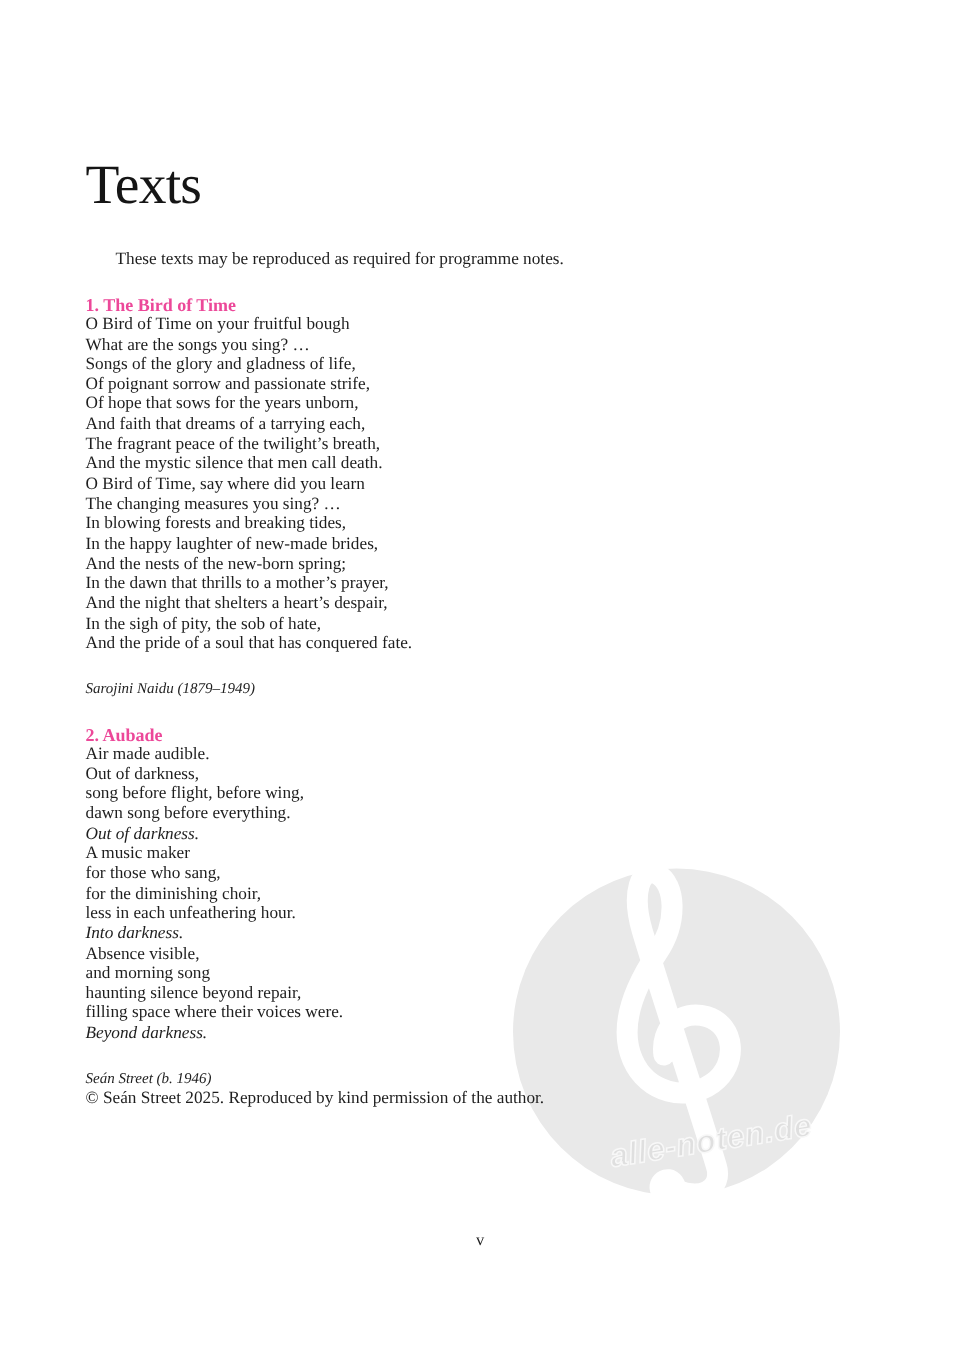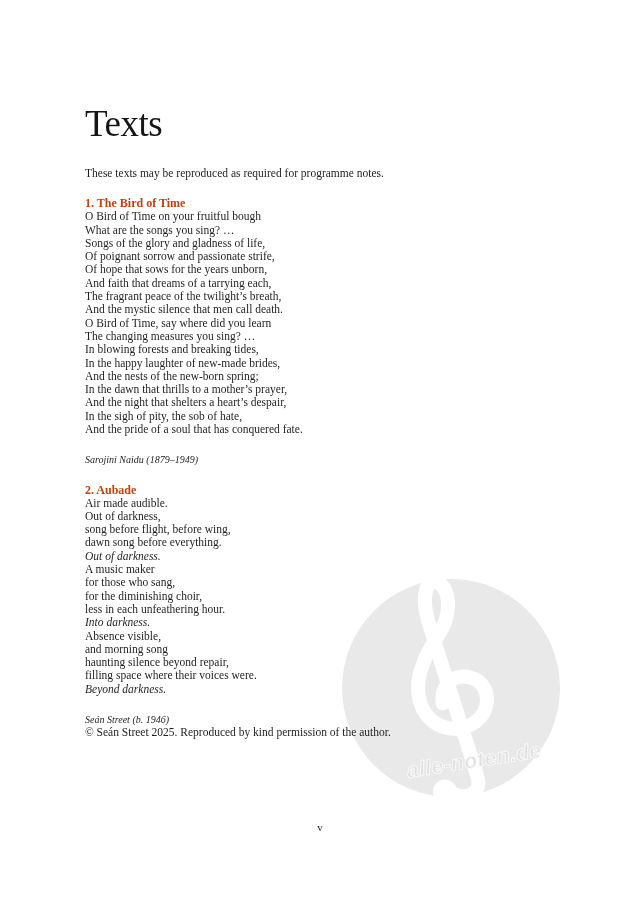--- a/index.html
+++ b/index.html
@@ -15,43 +15,44 @@
   }
   .watermark {
     position:absolute;
     left:330px;
     top:564px;
     z-index:0;
     pointer-events:none;
   }
   .content {
     position:absolute;
-    left:85px;
+    left:57px;
     top:104px;
     width:480px;
     z-index:1;
   }
   .doc-title {
     font-size:37px;
     font-weight:400;
     letter-spacing:-0.5px;
     line-height:1.08;
     color:#151515;
   }
   .intro {
     margin-top:23px;
     font-size:11.5px;
     line-height:13.3px;
+    margin-left:20px;
   }
   .poem-heading {
     margin-top:16px;
     font-size:12px;
     font-weight:700;
     line-height:14px;
-    color:#c2410c;
+    color:#ec4899;
   }
   .stanza {
     font-size:11.5px;
     line-height:13.3px;
     font-family:Liberation Serif, serif;
   }
   .poem-line { display:block; }
   .poem-line.italic { font-style:italic; }
   .attribution {
     margin-top:17px;

